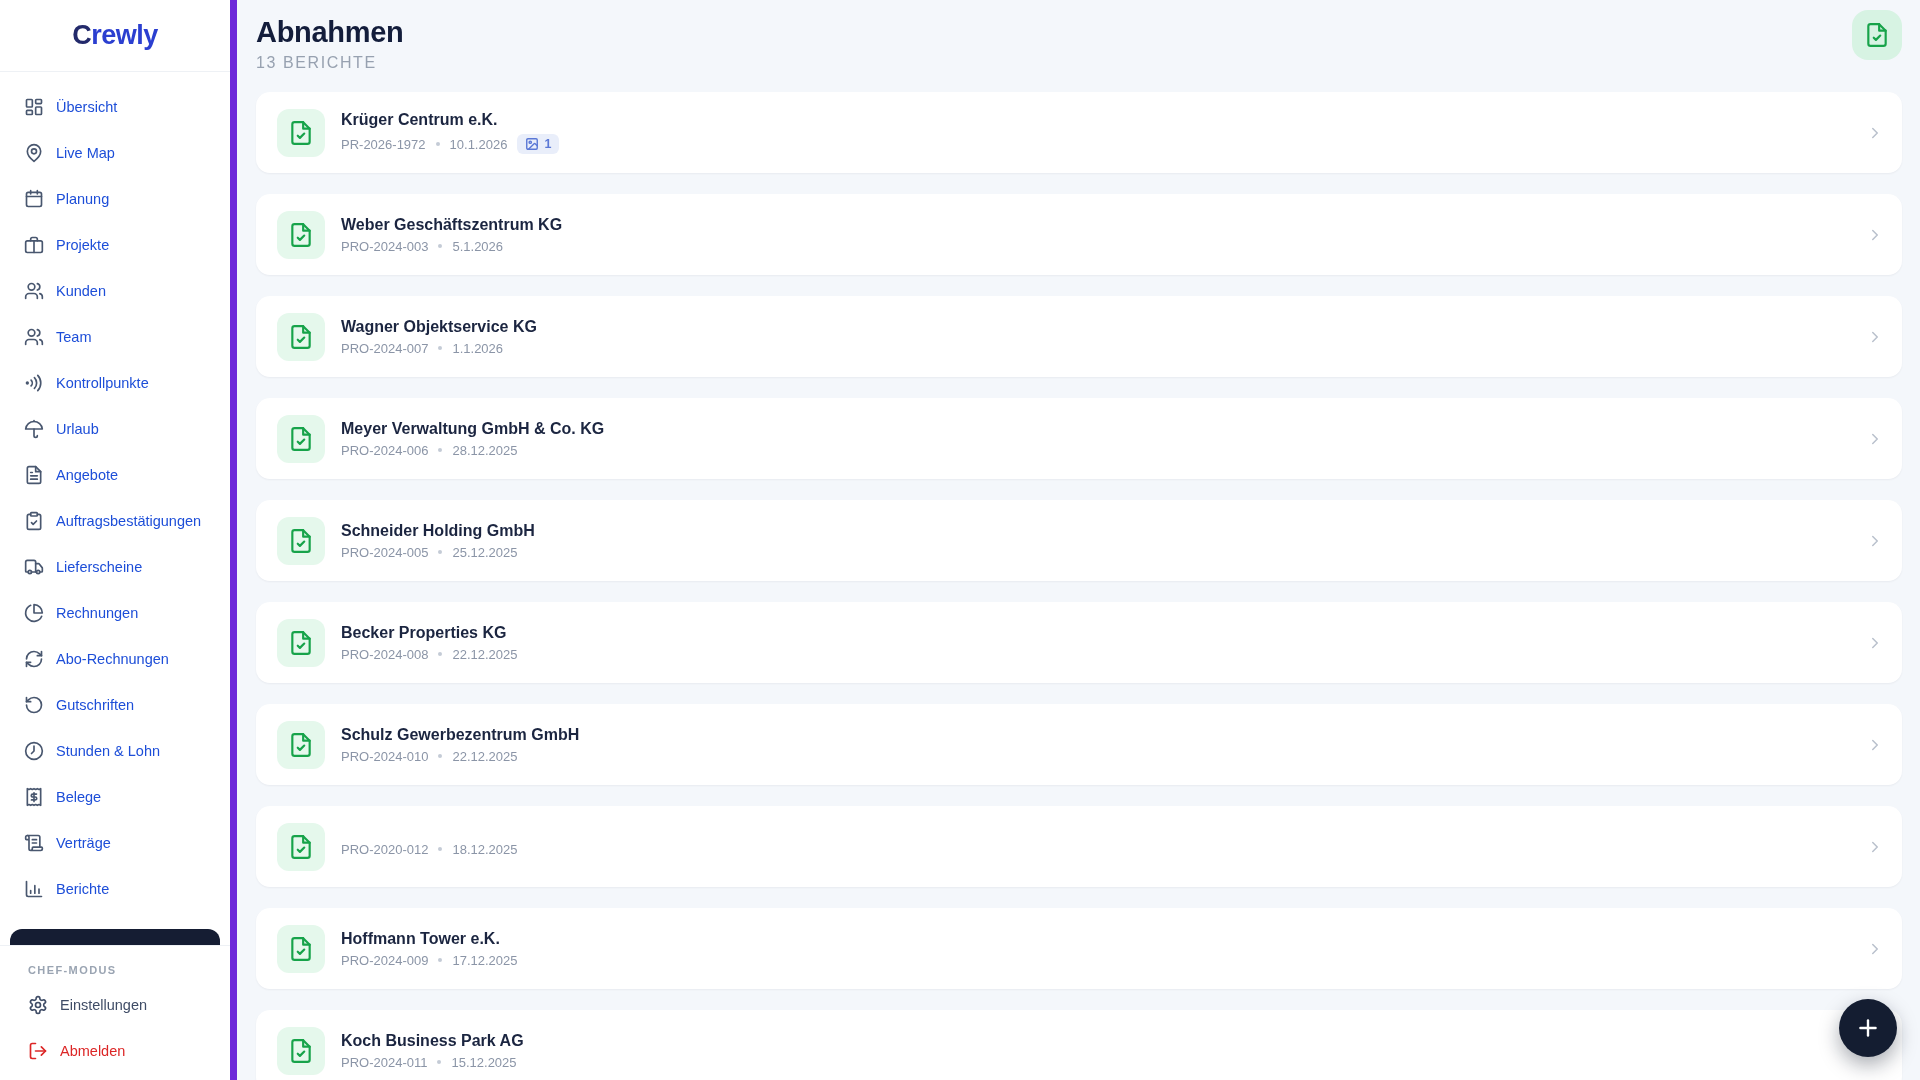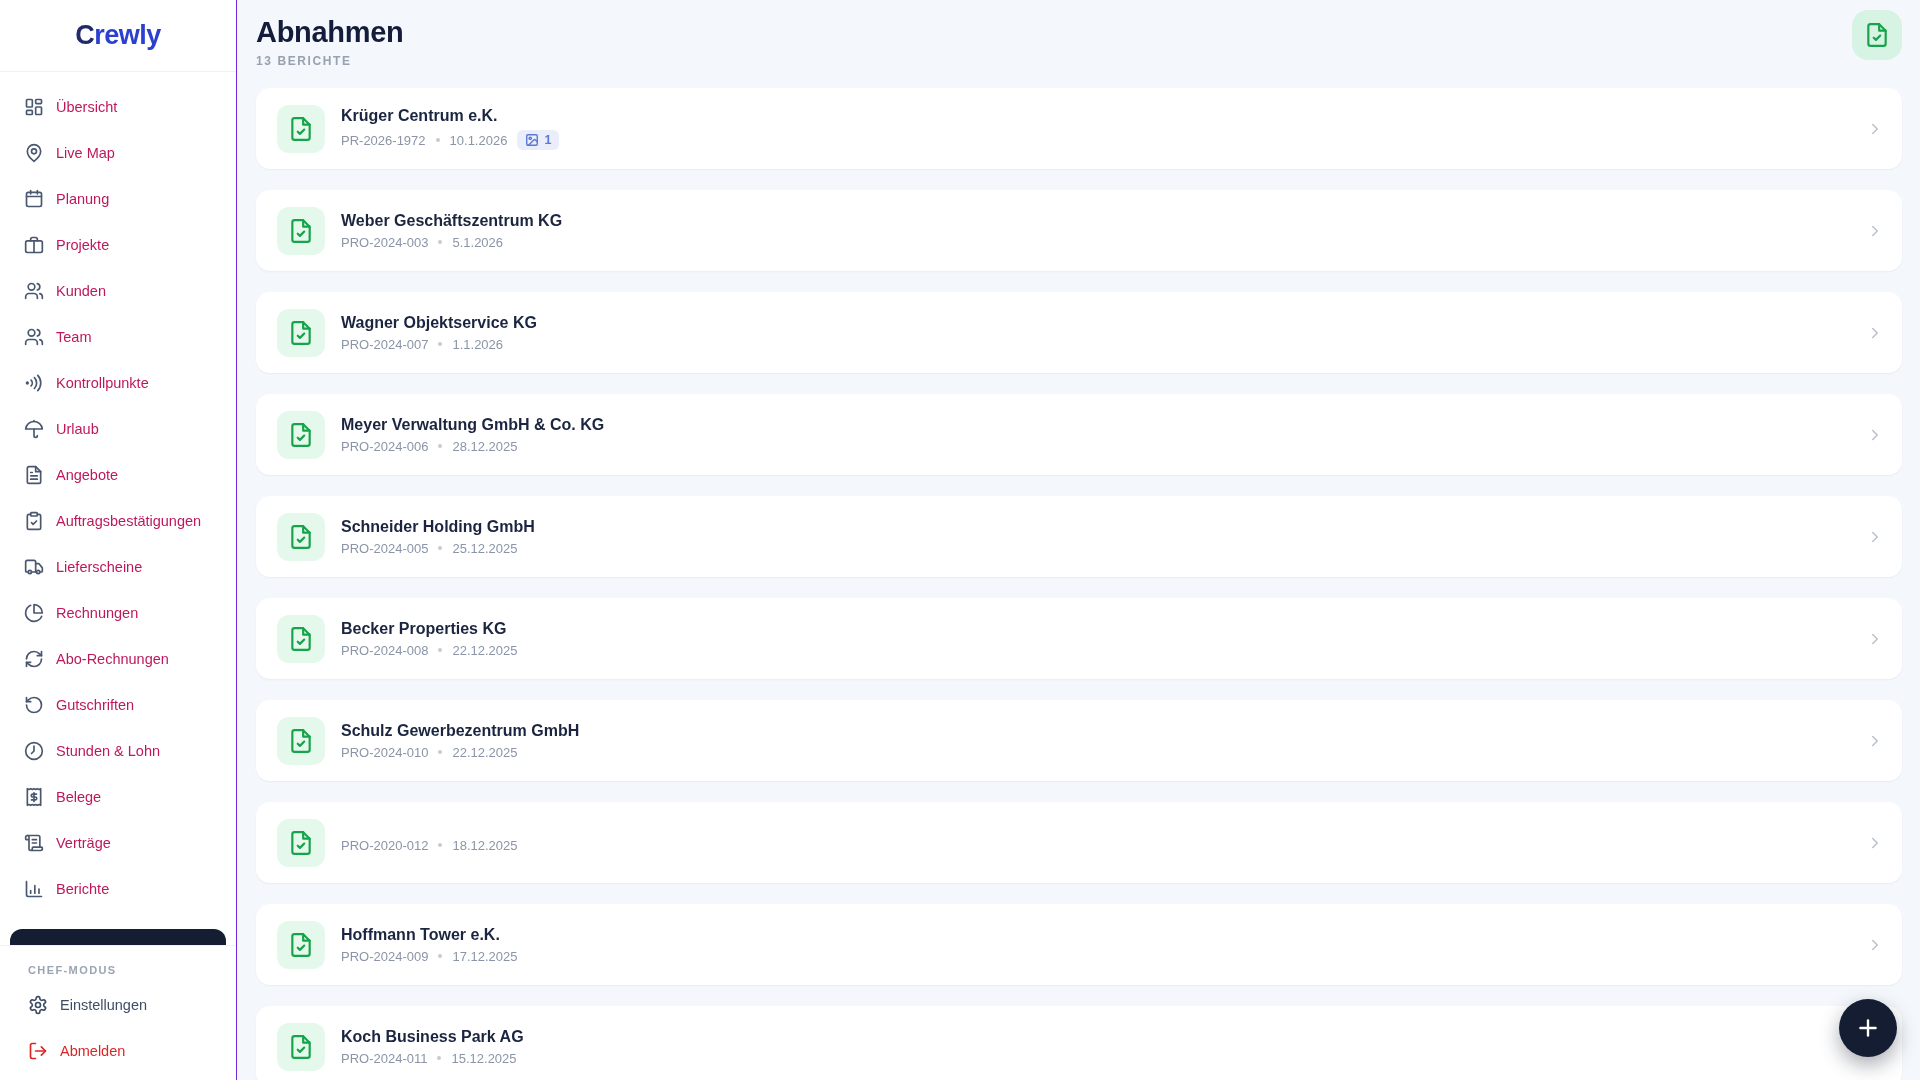--- a/index.html
+++ b/index.html
@@ -1,49 +1,49 @@
 <!DOCTYPE html>
 <html><head>
 <meta charset="utf-8">
 <style>
   * { margin:0; padding:0; box-sizing:border-box; }
   html,body { width:1920px; height:1080px; overflow:hidden;
     font-family:"Liberation Sans","DejaVu Sans",sans-serif; background:#f4f7fb; }
 
   
   .sidebar { position:absolute; left:0; top:0; width:237px; height:1080px;
-    background:#ffffff; border-right:1px solid #6d28d9; display:flex; flex-direction:column; }
+    background:#ffffff; border-right:7px solid #6d28d9; display:flex; flex-direction:column; }
   .logo-wrap { height:72px; display:flex; align-items:center; justify-content:center;
     border-bottom:1px solid #eef1f5; flex:none; }
   .logo { font-size:27px; font-weight:800; letter-spacing:-0.5px; }
   .logo .mark { color:#232a6b; }
   .logo .rest { color:#2b3fd0; }
 
   .nav { flex:1 1 auto; overflow:hidden; padding-top:12px; }
   .nav-item { height:46px; display:flex; align-items:center; padding:0 16px 0 24px;
-    color:#be185d; font-size:14.5px; font-weight:500; cursor:pointer; }
+    color:#1d4ed8; font-size:14.5px; font-weight:500; cursor:pointer; }
   .nav-item .ic { width:20px; height:20px; margin-right:12px; color:#49576f; flex:none; }
   .nav-item .ic svg { width:20px; height:20px; display:block; }
 
   .nav-active-partial { flex:none; height:16px; margin:0 10px; border-radius:12px 12px 0 0;
     background:#151d33; }
 
   .sidebar-bottom { flex:none; border-top:1px solid #eef1f5; padding:18px 0 6px 4px; }
   .section-label { padding:0 24px; font-size:11px; font-weight:600; letter-spacing:1.4px;
     color:#9aa4b2; margin-bottom:6px; }
   .bottom-item { height:46px; display:flex; align-items:center; padding:0 16px 0 24px;
     color:#3f4c66; font-size:14.5px; font-weight:500; cursor:pointer; }
   .bottom-item .ic { width:20px; height:20px; margin-right:12px; flex:none; }
   .bottom-item .ic svg { width:20px; height:20px; display:block; }
   .bottom-item.danger { color:#dc2626; }
 
   
   .main { position:absolute; left:237px; top:0; right:0; height:1080px; padding:16px 18px 0 19px; }
   .page-title { font-size:29px; font-weight:800; color:#131d3b; letter-spacing:-0.3px; }
-  .page-subtitle { margin-top:5px; font-size:12px; font-weight:700; letter-spacing:1.6px;
+  .page-subtitle { margin-top:5px; font-size:16px; font-weight:400; letter-spacing:1.6px;
     color:#97a1b0; }
   .header-action { position:absolute; top:10px; right:18px; width:50px; height:50px;
     border-radius:16px; background:#d7f3e3; border:none; cursor:pointer;
     display:flex; align-items:center; justify-content:center; color:#17a34a; }
   .header-action svg { width:26px; height:26px; }
 
   .list { margin-top:20px; }
   .card { height:81px; background:#ffffff; border-radius:14px; margin-bottom:21px;
     display:flex; align-items:center; padding:0 18px 0 21px; cursor:pointer;
     box-shadow:0 1px 2px rgba(16,24,40,0.05); }

